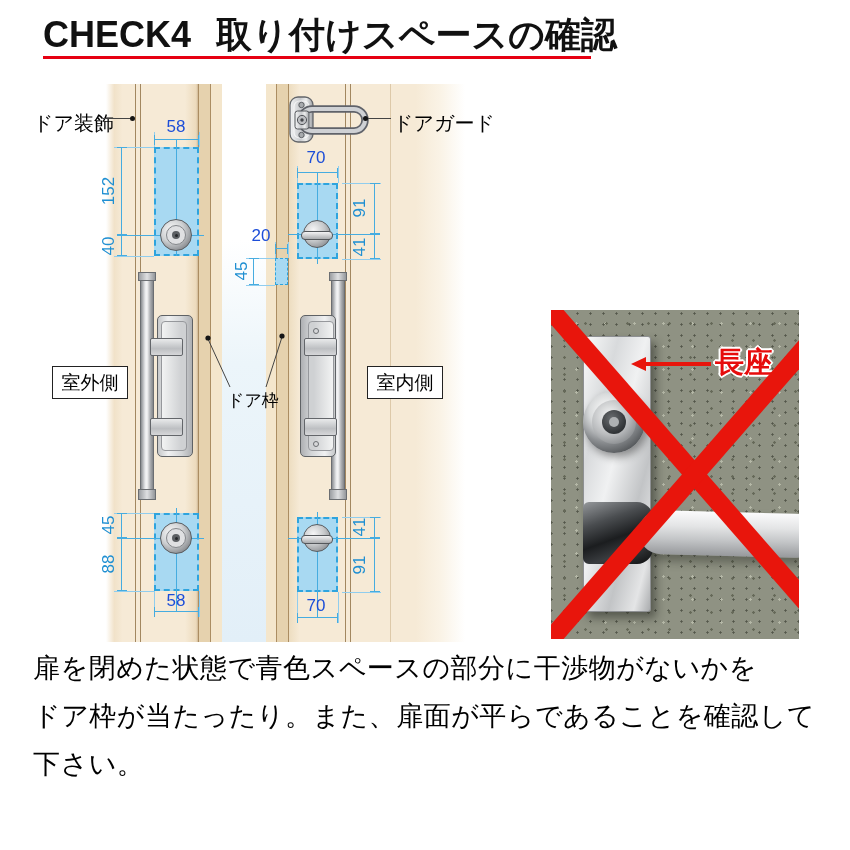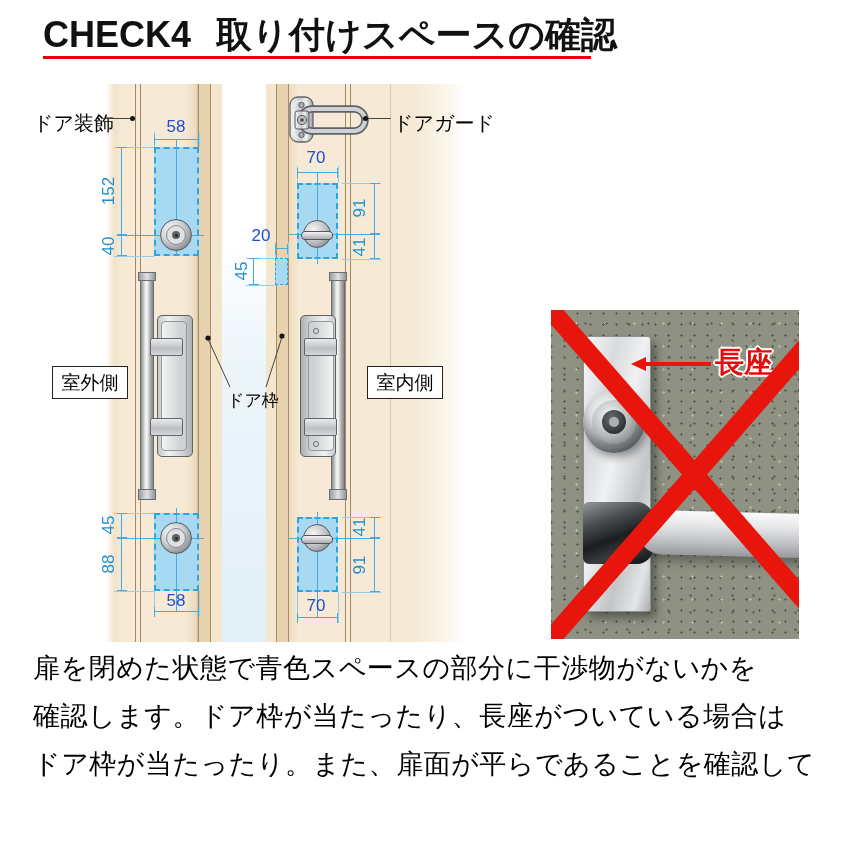--- a/index.html
+++ b/index.html
@@ -219,17 +219,17 @@
     <div class="abs" style="left:88px;top:202px;width:178px;height:44px;border-radius:22px;transform:rotate(1.5deg);box-shadow:4px 7px 10px rgba(20,22,18,.35);background:linear-gradient(180deg,#fbfbfc 0%,#e3e4e5 35%,#c3c5c7 65%,#97999c 100%);"></div>
     <div class="abs" style="left:80px;top:47px;width:0;height:0;border-top:7px solid transparent;border-bottom:7px solid transparent;border-right:15px solid #e8150c;"></div>
     <div class="abs" style="left:94px;top:52px;width:66px;height:4px;background:#e8150c;"></div>
     <div class="abs" style="left:164px;top:33px;font-size:29px;font-weight:bold;color:#e60c0c;text-shadow:-2px 0 #fff,2px 0 #fff,0 -2px #fff,0 2px #fff,-1px -1px #fff,1px 1px #fff,-1px 1px #fff,1px -1px #fff;">長座</div>
     <div class="xbar" style="transform:rotate(48.9deg);"></div>
     <div class="xbar" style="transform:rotate(-48.9deg);"></div>
   </div>
 
   <div id="bodytext">
     <div>扉を閉めた状態で青色スペースの部分に干渉物がないかを</div>
-    <div>確認します。ドア枠が当たったり、長座がついている場合は</div>
     <div>ドア枠が当たったり。また、扉面が平らであることを確認して</div>
+    <div>下さい。</div>
   </div>
 
 </div>
 
 </body></html>

